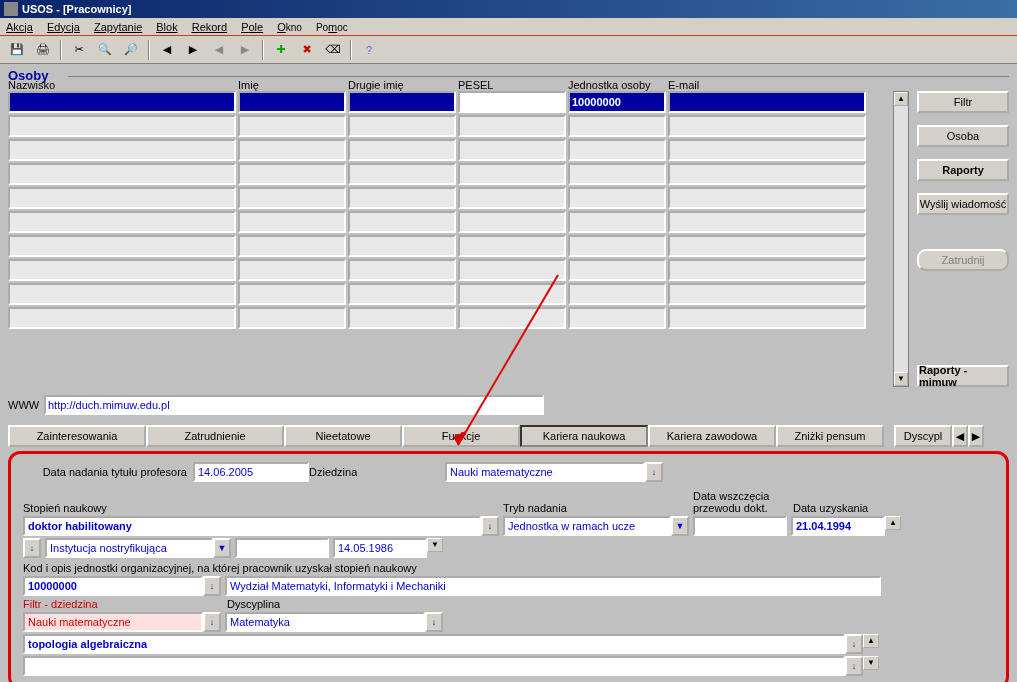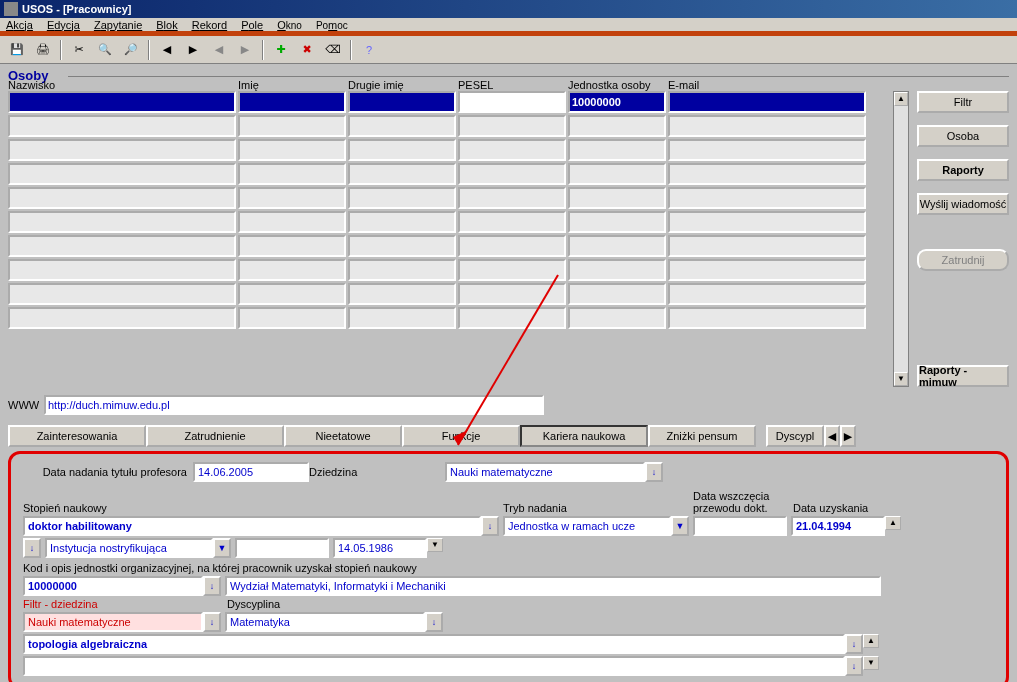--- a/index.html
+++ b/index.html
@@ -1,19 +1,19 @@
 <!DOCTYPE html>
 <html><head>
 <meta charset="utf-8">
 <style>
 * { box-sizing: border-box; font-family: Tahoma, Arial, sans-serif; font-size: 11px; }
 body { margin: 0; background: #c0c0c0; width: 1017px; height: 682px; overflow: hidden; }
 .titlebar { background: linear-gradient(to right, #0a246a, #3a6ea5); color: #fff; height: 18px; display: flex; align-items: center; padding-left: 4px; font-weight: bold; }
 .titlebar .ticon { width: 14px; height: 14px; background: #888; margin-right: 4px; display: inline-block; }
-.menubar { background: #d4d0c8; height: 18px; display: flex; align-items: center; padding-left: 6px; gap: 14px; border-bottom: 5px solid #c2410c; }
+.menubar { background: #d4d0c8; height: 18px; display: flex; align-items: center; padding-left: 6px; gap: 14px; border-bottom: 1px solid #c2410c; }
 .menubar span { text-decoration: underline; text-decoration-color: #000; cursor: default; }
 .toolbar { background: #d4d0c8; height: 28px; display: flex; align-items: center; padding-left: 6px; gap: 4px; border-bottom: 1px solid #808080; }
 .tbtn { width: 22px; height: 22px; border: 1px solid #d4d0c8; display: flex; align-items: center; justify-content: center; cursor: default; }
 .tsep { width: 2px; height: 20px; border-left: 1px solid #808080; border-right: 1px solid #fff; margin: 0 2px; }
 .content { background: #c0c0c0; padding: 4px 8px; }
 .section-title { color: #0000a0; font-weight: bold; font-size: 13px; display: inline-block; }
 .section-line { border-top: 1px solid #808080; margin-top: -7px; margin-left: 60px; }
 .grid-headers { display: flex; margin-top: 2px; }
 .grid-headers div { font-size: 11px; }
 .grid-area { display: flex; }
@@ -203,20 +203,21 @@
   <div class="tabs" style="position:relative">
     <svg class="arrow" width="150" height="200">
       <line x1="130" y1="10" x2="30" y2="180" stroke="#e00000" stroke-width="2"></line>
       <polygon points="30,180 40,165 25,172" fill="#e00000"></polygon>
     </svg>
     <div class="tab" style="width:138px">Zainteresowania</div>
     <div class="tab" style="width:138px">Zatrudnienie</div>
     <div class="tab" style="width:118px">Nieetatowe</div>
     <div class="tab" style="width:118px">Funkcje</div>
     <div class="tab" style="width:128px;border:2px inset #888">Kariera naukowa</div>
+    <div class="tab" style="width:128px">Kariera zawodowa</div>
     <div class="tab" style="width:108px">Zniżki pensum</div>
     <div style="width:10px"></div>
     <div class="tab" style="width:58px">Dyscypl</div>
     <div class="tab" style="width:16px;padding:0">◀</div>
     <div class="tab" style="width:16px;padding:0">▶</div>
   </div>
 
   <div class="red-box">
 
     <div class="form-row">

